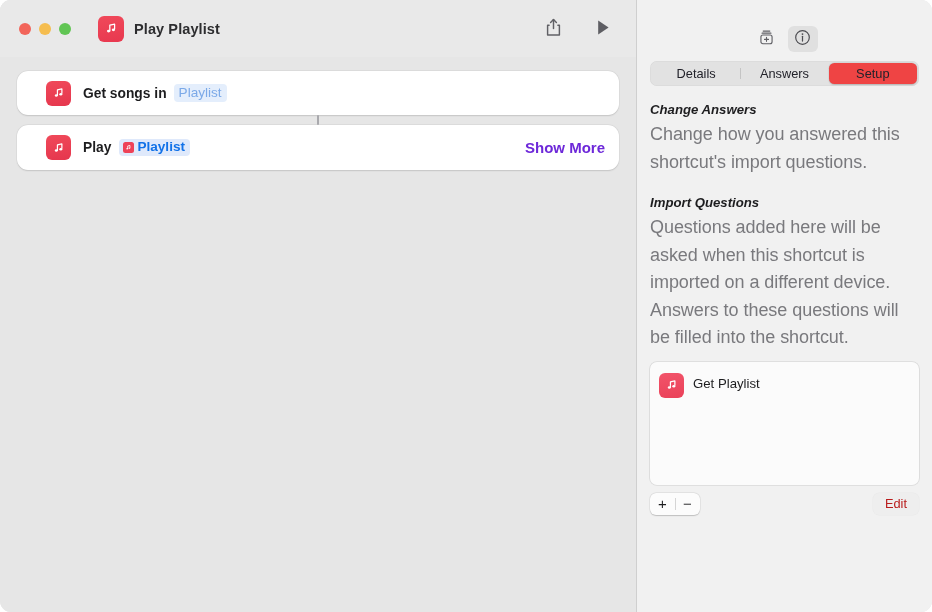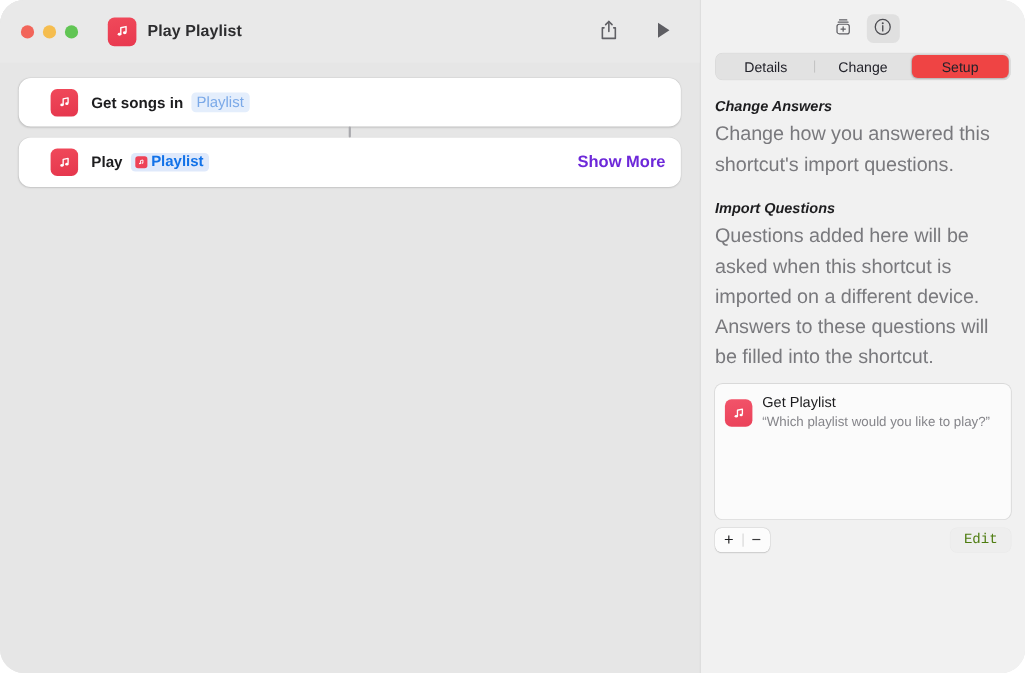--- a/index.html
+++ b/index.html
@@ -11,21 +11,21 @@
     overflow: hidden;
     background: #ffffff;
     font-family: "Liberation Sans", sans-serif;
     -webkit-font-smoothing: antialiased;
   }
 
   #window {
     position: relative;
     width: 932px;
     height: 612px;
-    border-radius: 22px;
+    border-radius: 11px;
     overflow: hidden;
     display: flex;
     background: #e8e8e8;
   }
 
   
   #editor-pane {
     position: relative;
     width: 636px;
     height: 612px;
@@ -199,21 +199,21 @@
     background: #cfcfcf;
     height: 612px;
   }
 
   #inspector {
     flex: 1 1 auto;
     height: 612px;
     background: #f1f1f1;
     display: flex;
     flex-direction: column;
-    padding: 4px 13px;
+    padding: 17px 13px;
   }
 
   .insp-toolbar {
     height: 44px;
     flex: 0 0 44px;
     display: flex;
     align-items: center;
     justify-content: center;
     gap: 6px;
   }
@@ -381,27 +381,27 @@
     width: 1px;
     background: #d5d5d5;
   }
   .edit-btn {
     margin-left: auto;
     height: 22px;
     padding: 0 12px;
     background: #eeeeee;
     border-radius: 6px;
     font-size: 12.8px;
-    color: #4d7c0f;
+    color: #b91c1c;
     display: inline-flex;
     align-items: center;
     box-shadow: 0 0 0 0.5px rgba(0,0,0,0.035);
     border: none;
     cursor: default;
-    font-family: Liberation Mono, monospace;
+    font-family: Liberation Sans, sans-serif;
   }
 </style>
 </head>
 <body>
 
 <div id="window">
 
   <div id="editor-pane">
 
     <div class="titlebar">
@@ -514,21 +514,21 @@
         </span>
       </button>
     </div>
 
     <div class="seg">
       <div class="seg-item">
         <span>Details</span>
       </div>
       <div class="seg-item">
         <span class="seg-sep"></span>
-        <span>Change</span>
+        <span>Answers</span>
       </div>
       <div class="seg-item selected">
         <span>Setup</span>
       </div>
     </div>
 
     <div class="insp-h">Change Answers</div>
     <div class="insp-p">Change how you answered this shortcut's import questions.</div>
 
     <div class="sec-gap"></div>
@@ -542,21 +542,20 @@
       <div class="q-row">
         <span class="q-icon">
           <svg width="14" height="14" viewBox="0 0 16 16" aria-hidden="true">
             <path d="M6.2 10.6V4.5l5.1-1.15v5.0" fill="none" stroke="#ffffff" stroke-width="1.4" stroke-linecap="round" stroke-linejoin="round"></path>
             <ellipse cx="4.9" cy="10.75" rx="1.7" ry="1.4" fill="#ffffff"></ellipse>
             <ellipse cx="10.05" cy="9.45" rx="1.7" ry="1.4" fill="#ffffff"></ellipse>
           </svg>
         </span>
         <span class="q-texts">
           <span class="q-title">Get Playlist</span>
-          <span class="q-sub">“Which playlist would you like to play?”</span>
         </span>
       </div>
     </div>
 
     <div class="q-footer">
       <div class="pm-group">
         <button class="pm-btn plus">+</button>
         <button class="pm-btn minus">−</button>
       </div>
       <button class="edit-btn">Edit</button>

